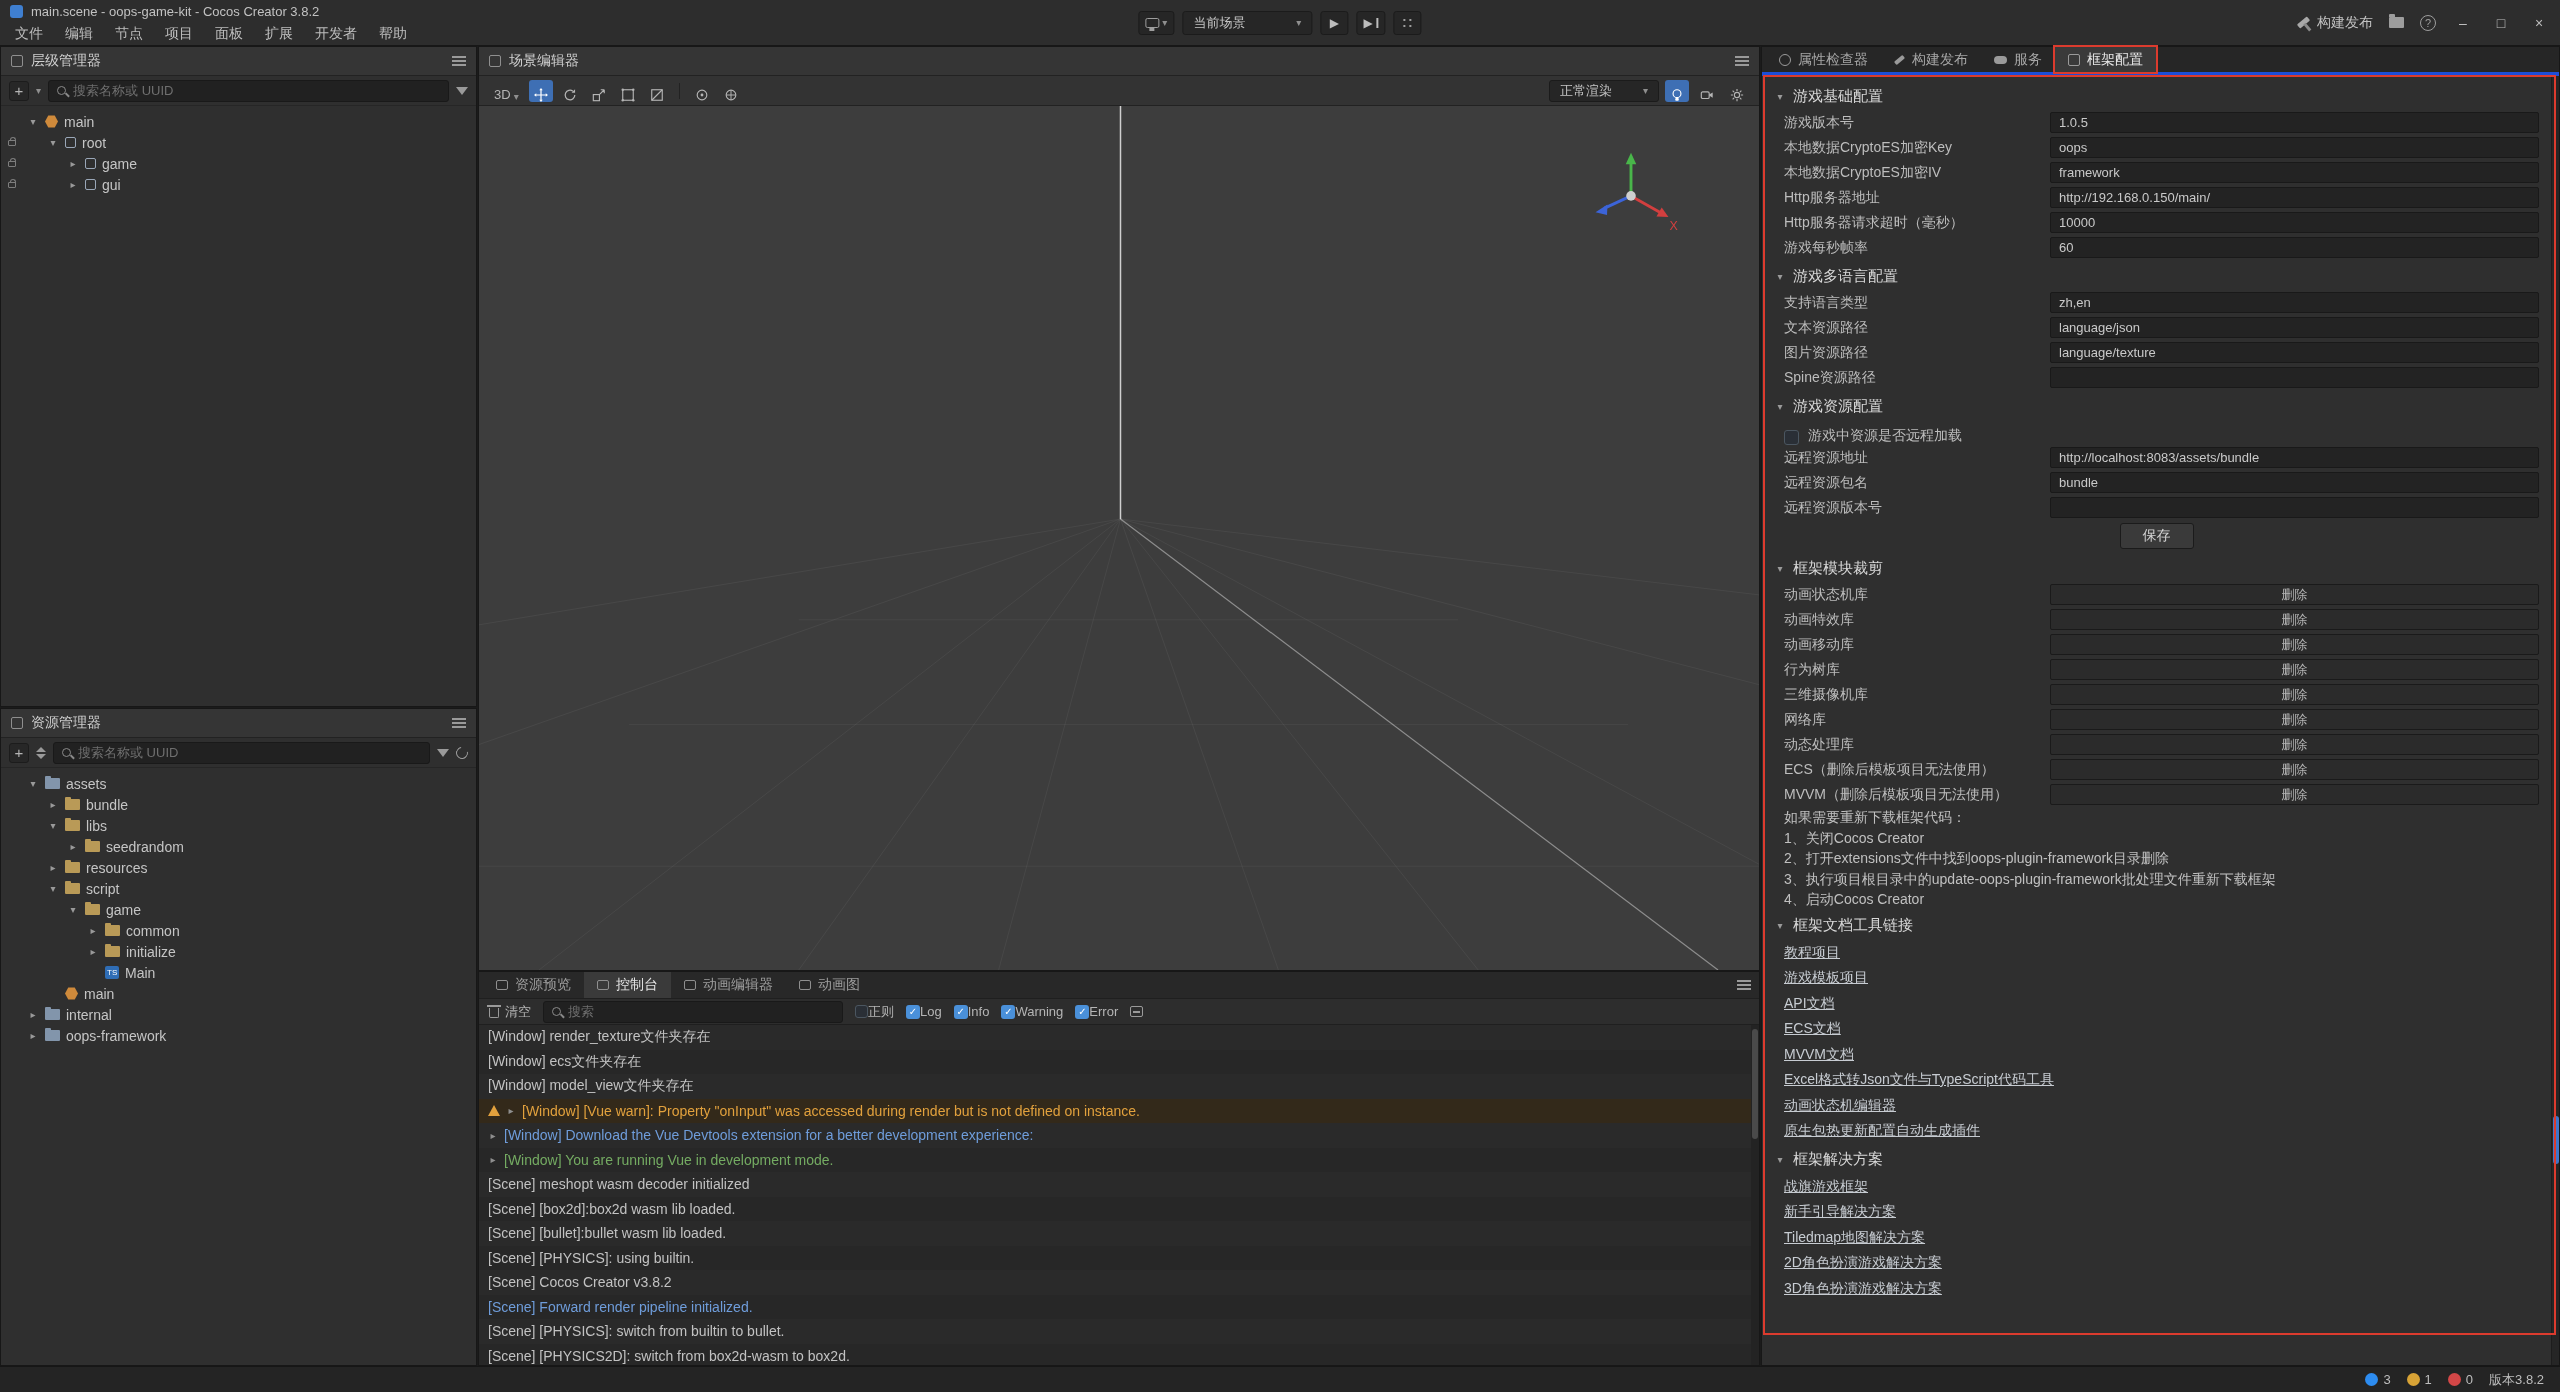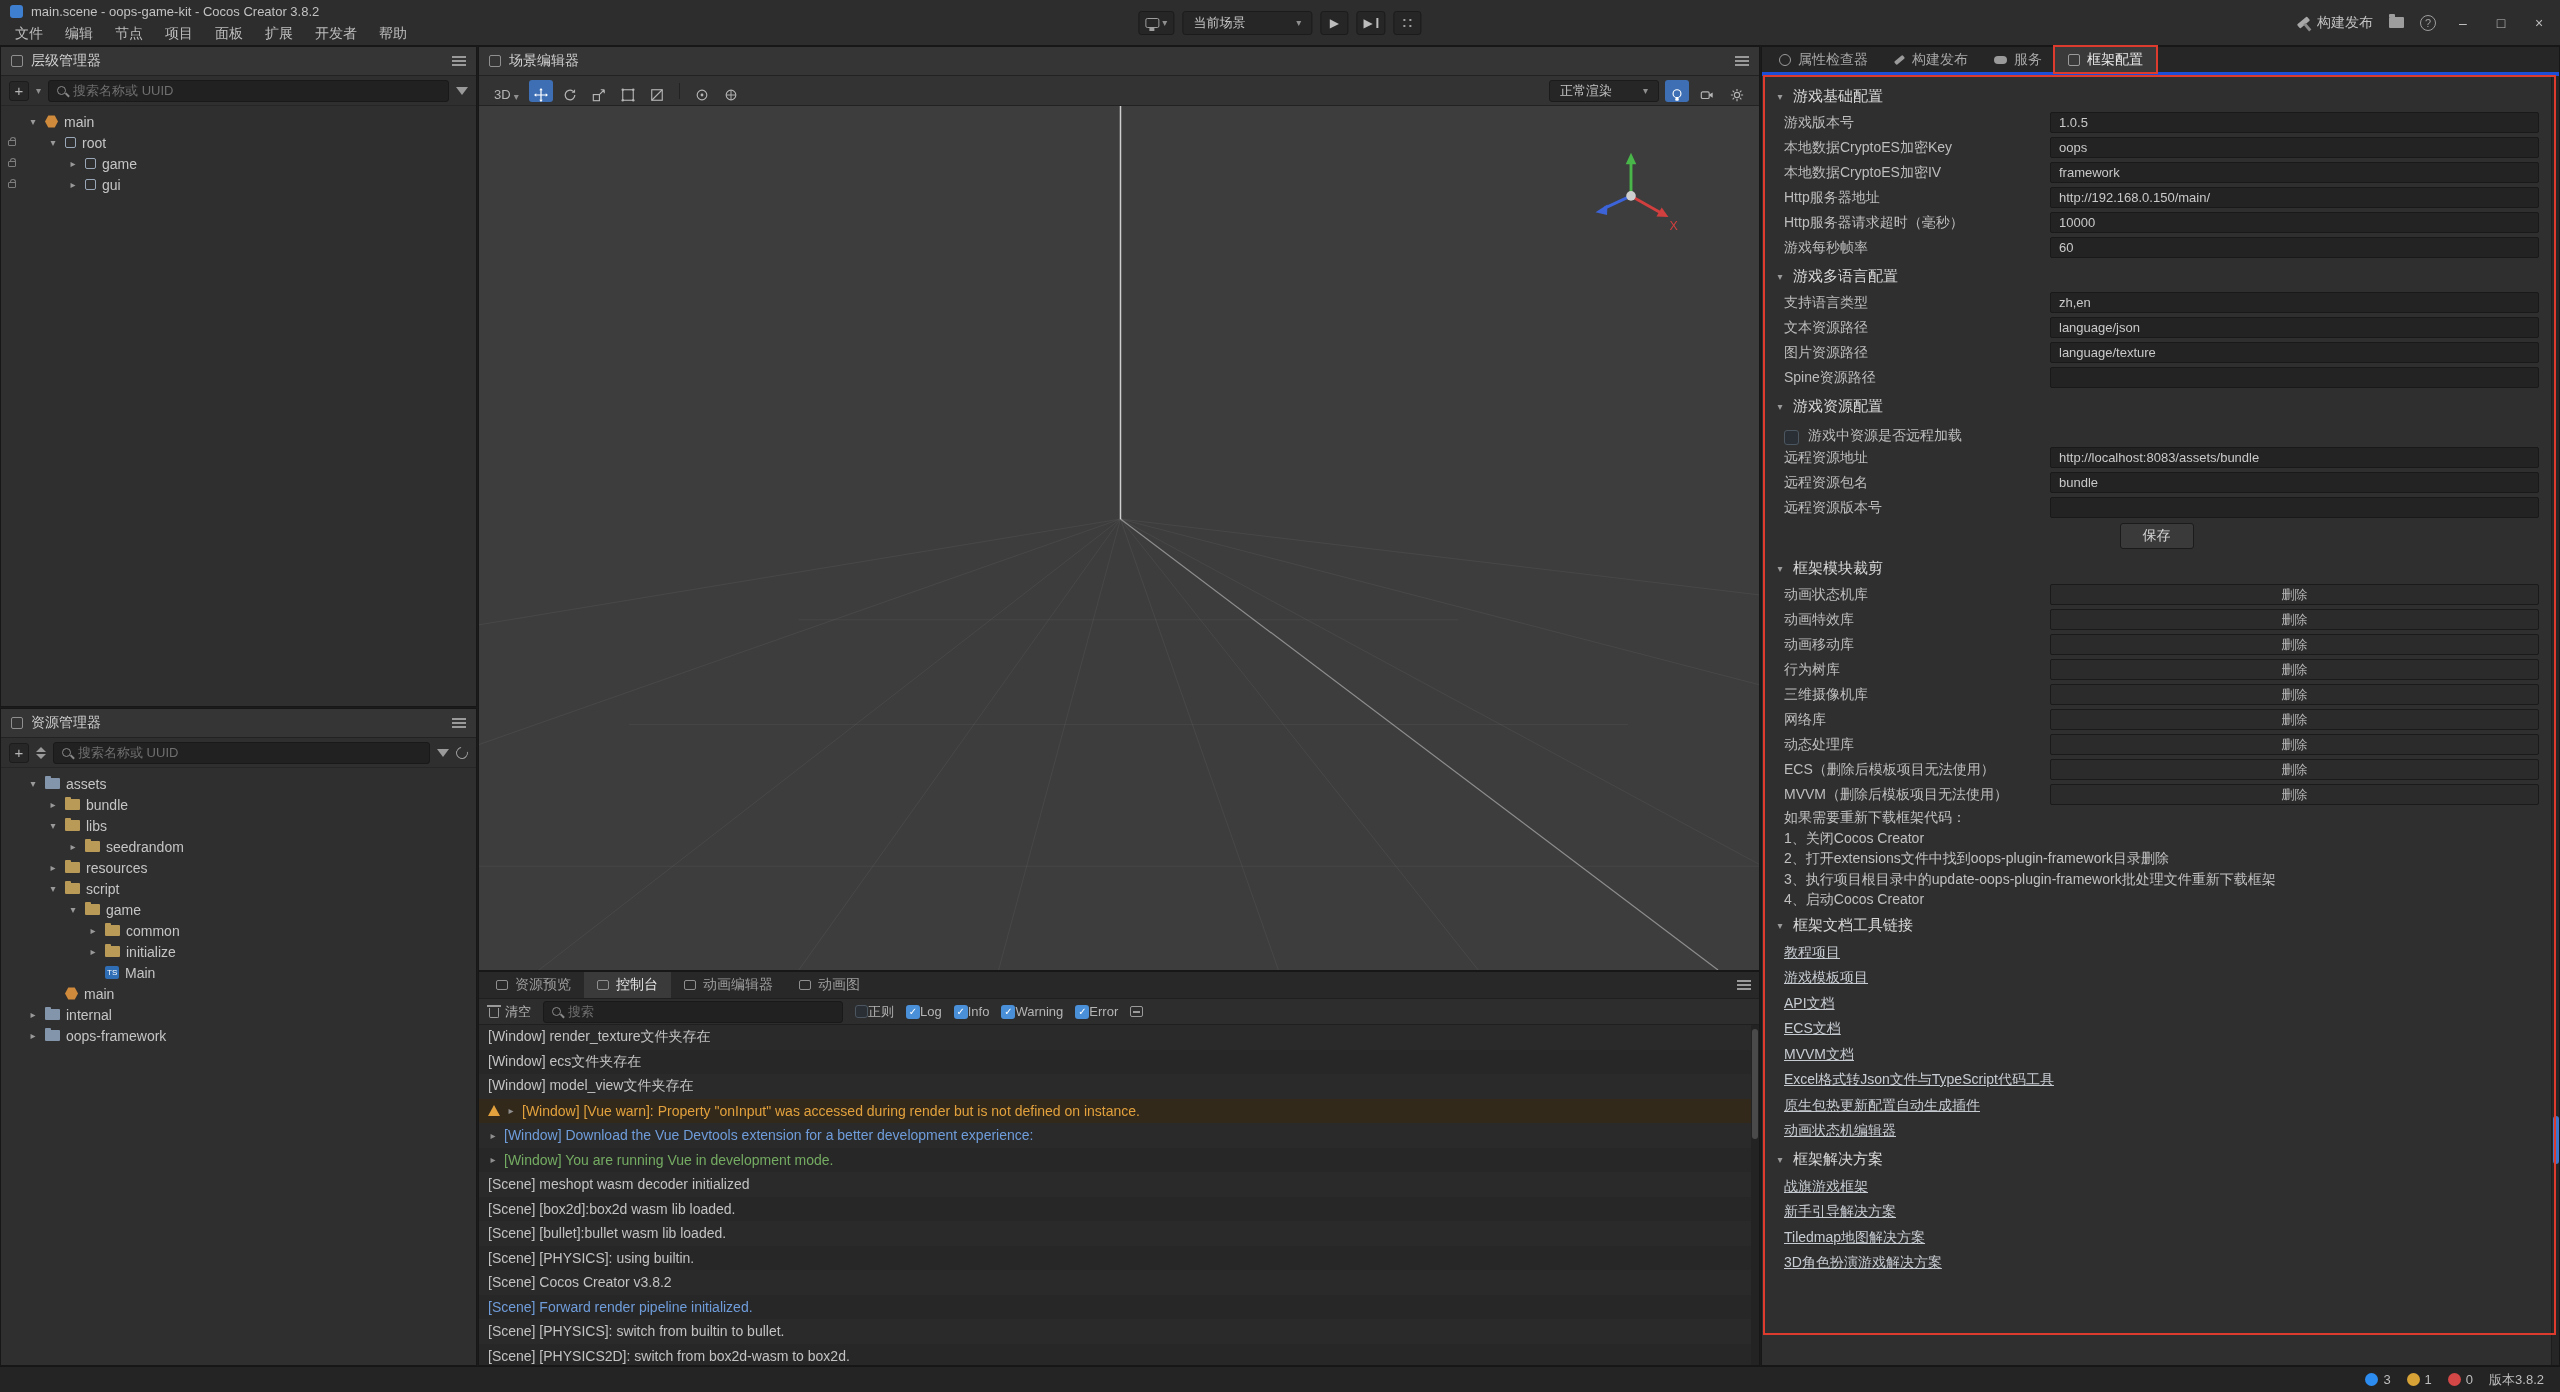--- a/index.html
+++ b/index.html
@@ -797,35 +797,36 @@
           <span>框架文档工具链接</span>
         </div>
         <div>
 
         <a class="doclink">教程项目</a>
             <a class="doclink">游戏模板项目</a>
             <a class="doclink">API文档</a>
             <a class="doclink">ECS文档</a>
             <a class="doclink">MVVM文档</a>
             <a class="doclink">Excel格式转Json文件与TypeScript代码工具</a>
+            <a class="doclink">动画状态机编辑器</a>
             <a class="doclink">原生包热更新配置自动生成插件</a>
-            <a class="doclink">动画状态机编辑器</a>
           </div>
       </div>
 
       <div class="sec">
         <div class="sec-h">
           <span class="sec-caret">▾</span>
           <span>框架解决方案</span>
         </div>
         <div>
 
         <a class="doclink">战旗游戏框架</a>
             <a class="doclink">新手引导解决方案</a>
             <a class="doclink">Tiledmap地图解决方案</a>
+            <a class="doclink">2D角色扮演游戏解决方案</a>
             <a class="doclink">3D角色扮演游戏解决方案</a>
           </div>
       </div>
 
     </div>
 
     <div class="red-outer"></div>
     <div class="iscroll">
       <div class="iscroll-thumb"></div>
     </div>

